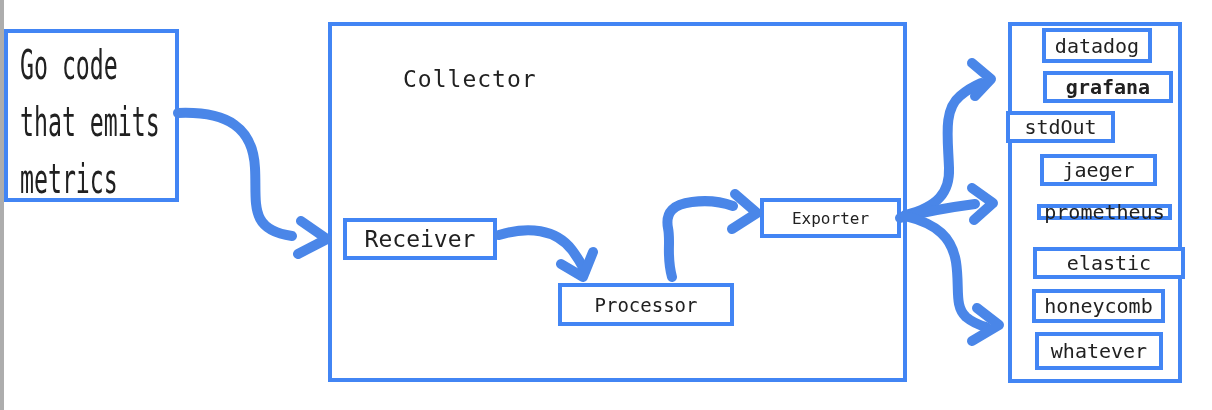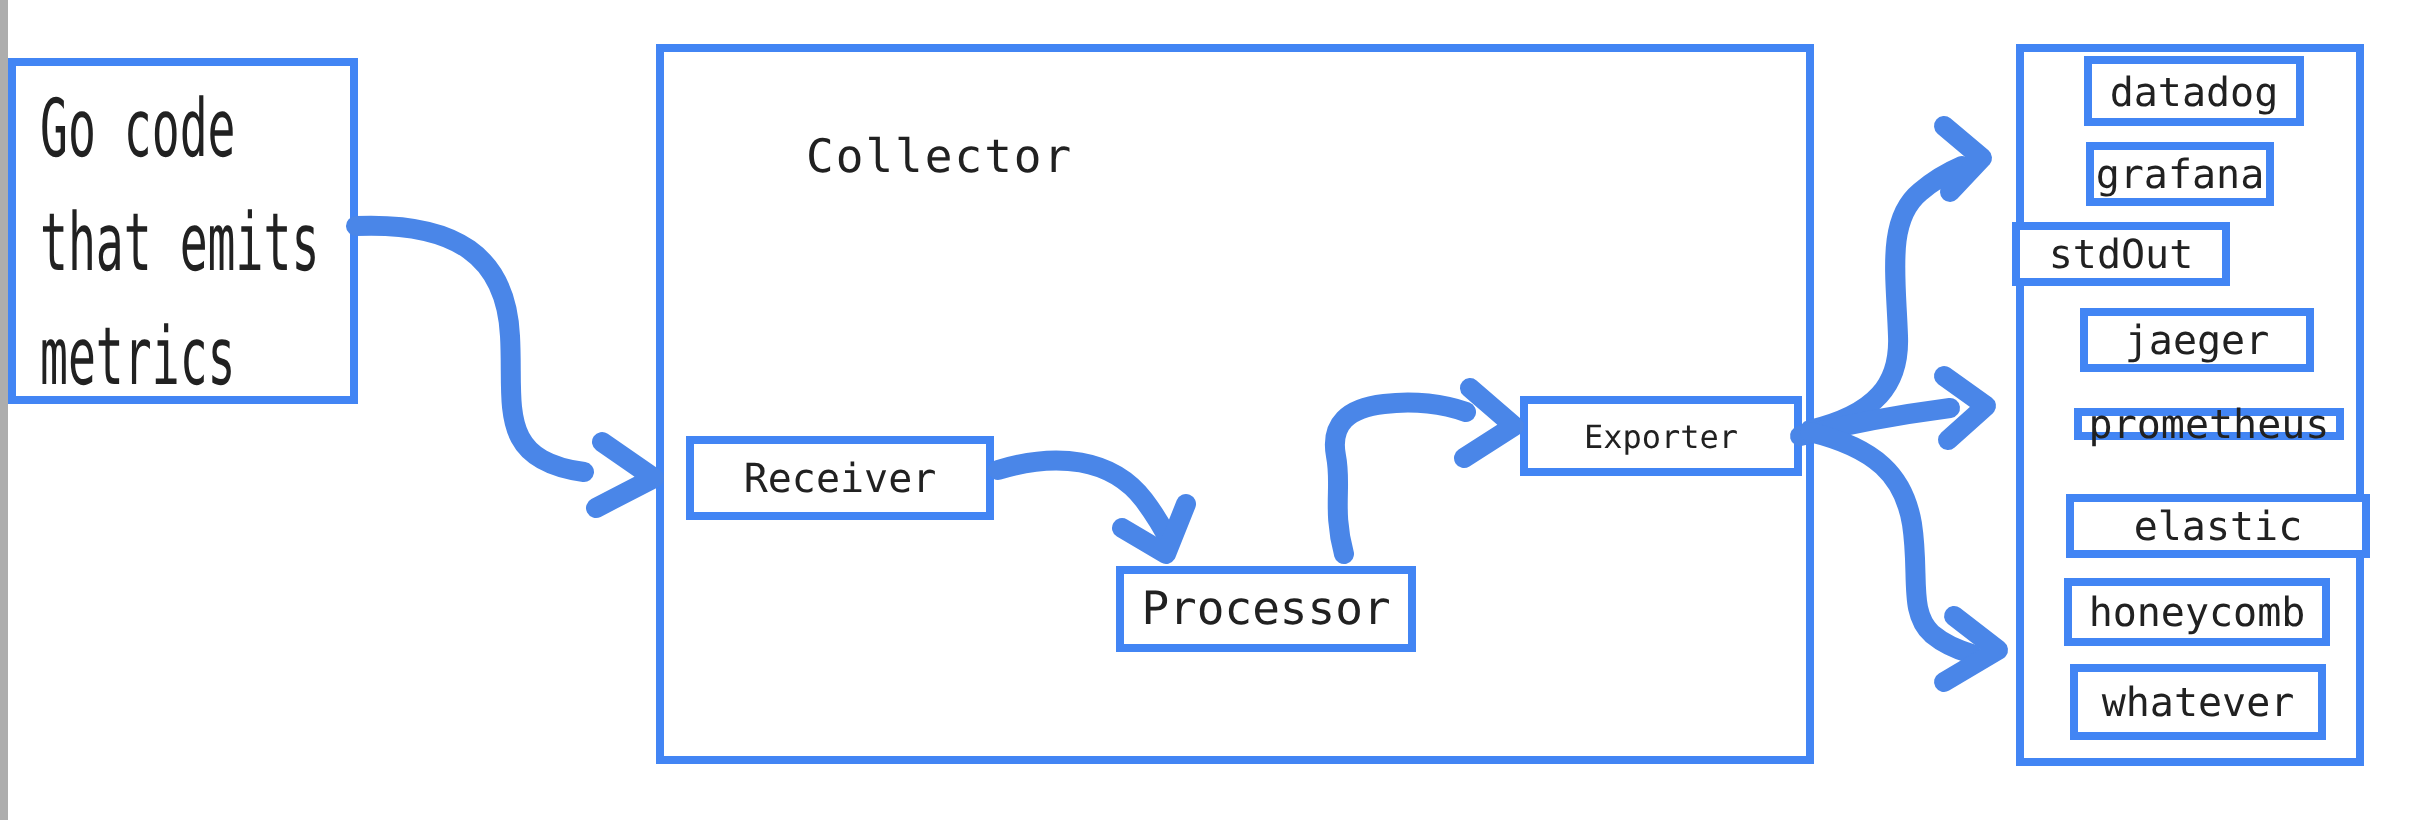--- a/index.html
+++ b/index.html
@@ -58,28 +58,28 @@
   
   .collector-box { left: 328px; top: 22px; width: 579px; height: 360px; }
   .collector-title {
     position: absolute;
     left: 403px; top: 66px;
     font-size: 23px;
     letter-spacing: 1px;
     color: var(--text);
     white-space: nowrap;
   }
-  .receiver-box  { left: 343px; top: 218px; width: 154px; height: 42px; font-size: 20px; }
-  .processor-box { left: 558px; top: 283px; width: 150px; height: 43px; font-size: 23px; padding-left: 48px; }
+  .receiver-box  { left: 343px; top: 218px; width: 154px; height: 42px; font-size: 23px; }
+  .processor-box { left: 558px; top: 283px; width: 176px; height: 43px; font-size: 19px; padding-left: 48px; }
   .exporter-box  { left: 760px; top: 198px; width: 141px; height: 40px; font-size: 16px; }
   
   .sinks-panel { left: 1008px; top: 22px; width: 174px; height: 361px; }
   .sink { font-size: 20px; }
   .sink-datadog    { left: 1042px; top: 28px;  width: 110px; height: 35px; }
-  .sink-grafana    { left: 1043px; top: 71px;  width: 94px; height: 32px; }
+  .sink-grafana    { left: 1043px; top: 71px;  width: 130px; height: 32px; font-weight: bold; }
   .sink-stdout     { left: 1006px; top: 111px; width: 109px; height: 32px; }
   .sink-jaeger     { left: 1040px; top: 154px; width: 117px; height: 32px; }
   .sink-prometheus { left: 1037px; top: 204px; width: 135px; height: 16px; }
   .sink-elastic    { left: 1033px; top: 247px; width: 152px; height: 32px; text-align: center; }
   .sink-honeycomb  { left: 1032px; top: 289px; width: 133px; height: 34px; }
   .sink-whatever   { left: 1035px; top: 332px; width: 128px; height: 38px; }
   
   .arrows {
     position: absolute;
     left: 0; top: 0;

